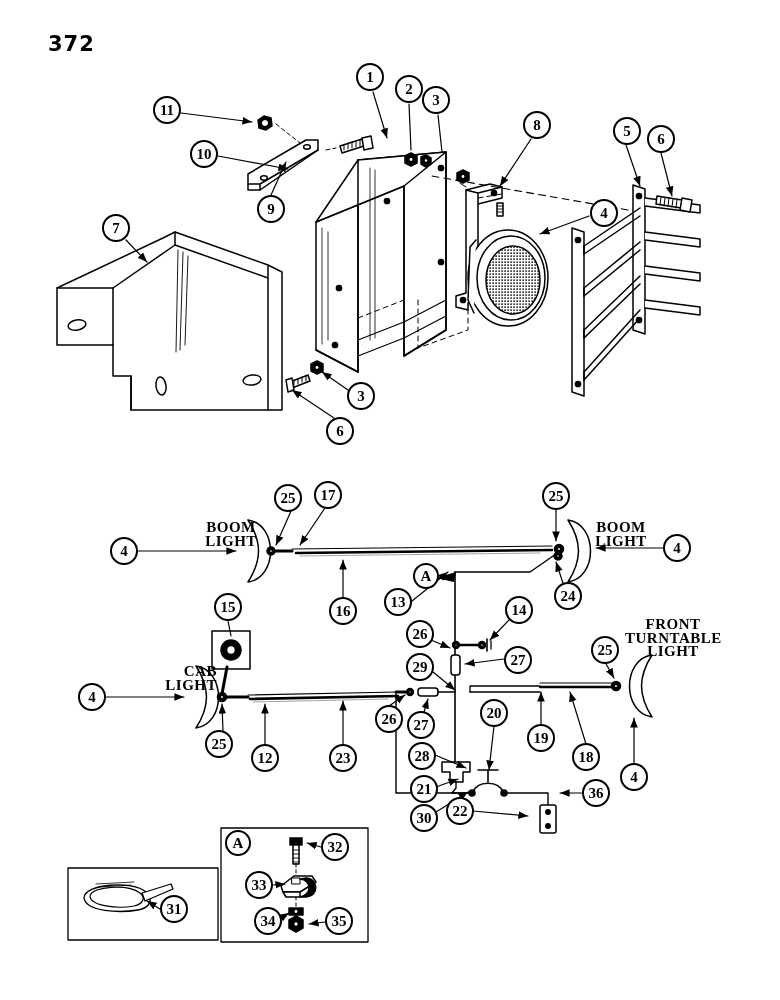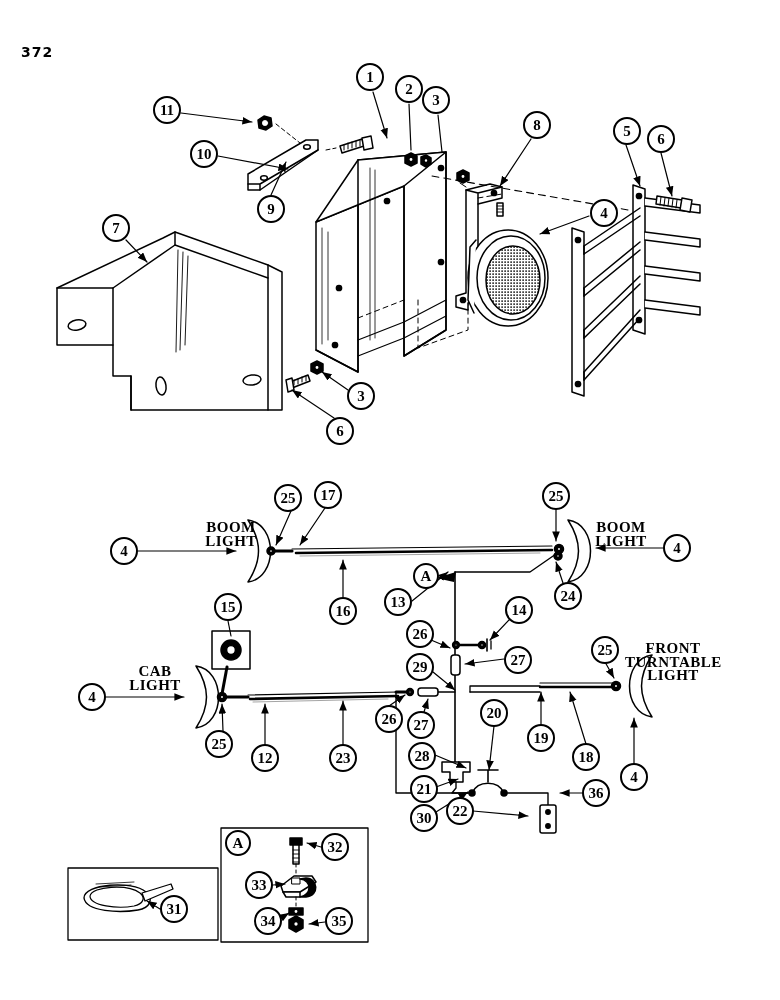--- a/index.html
+++ b/index.html
@@ -4,23 +4,23 @@
 <title>Parts Diagram 372</title>
 <style>
   html,body{margin:0;padding:0;background:#ffffff;}
   body{
     width:780px;height:1000px;position:relative;overflow:hidden;
     font-family:"Liberation Serif", serif;color:#000;
   }
   #sheet{position:absolute;left:0;top:0;width:780px;height:1000px;}
   svg{display:block;}
   .pg{
-    position:absolute;left:21px;top:32px;
+    position:absolute;left:48px;top:32px;
     font-family:"DejaVu Sans", sans-serif;
-    font-weight:bold;font-size:14px;letter-spacing:1px;margin-top:12px;
+    font-weight:bold;font-size:21px;letter-spacing:1px;
   }
   .lbl{
     position:absolute;
     font-family:"Liberation Serif", serif;
     font-weight:bold;font-size:15px;line-height:13.5px;
     letter-spacing:.5px;text-align:center;white-space:pre;
   }
 </style>
 </head>
 <body>
@@ -569,20 +569,20 @@
           <text x="238" y="848.2" text-anchor="middle" font-family="&quot;Liberation Serif&quot;, serif" font-size="15" font-weight="bold" fill="#000000">A</text>
         </g>
       </g>
   </svg>
 
   <div id="label-layer">
       <div class="lbl" style="left: 196px; top: 521px; width: 70px;">BOOM
 LIGHT</div>
       <div class="lbl" style="left: 586px; top: 521px; width: 70px;">BOOM
 LIGHT</div>
-      <div class="lbl" style="left: 120px; top: 665px; width: 70px;">CAB
+      <div class="lbl" style="left: 147px; top: 665px; width: 70px; text-align: right;">CAB
 LIGHT</div>
-      <div class="lbl" style="left: 625px; top: 618px; width: 96px; margin-top: 24px;">FRONT
+      <div class="lbl" style="left: 625px; top: 618px; width: 96px;">FRONT
 TURNTABLE
 LIGHT</div>
     </div>
 
 </div>
 
 </body></html>

